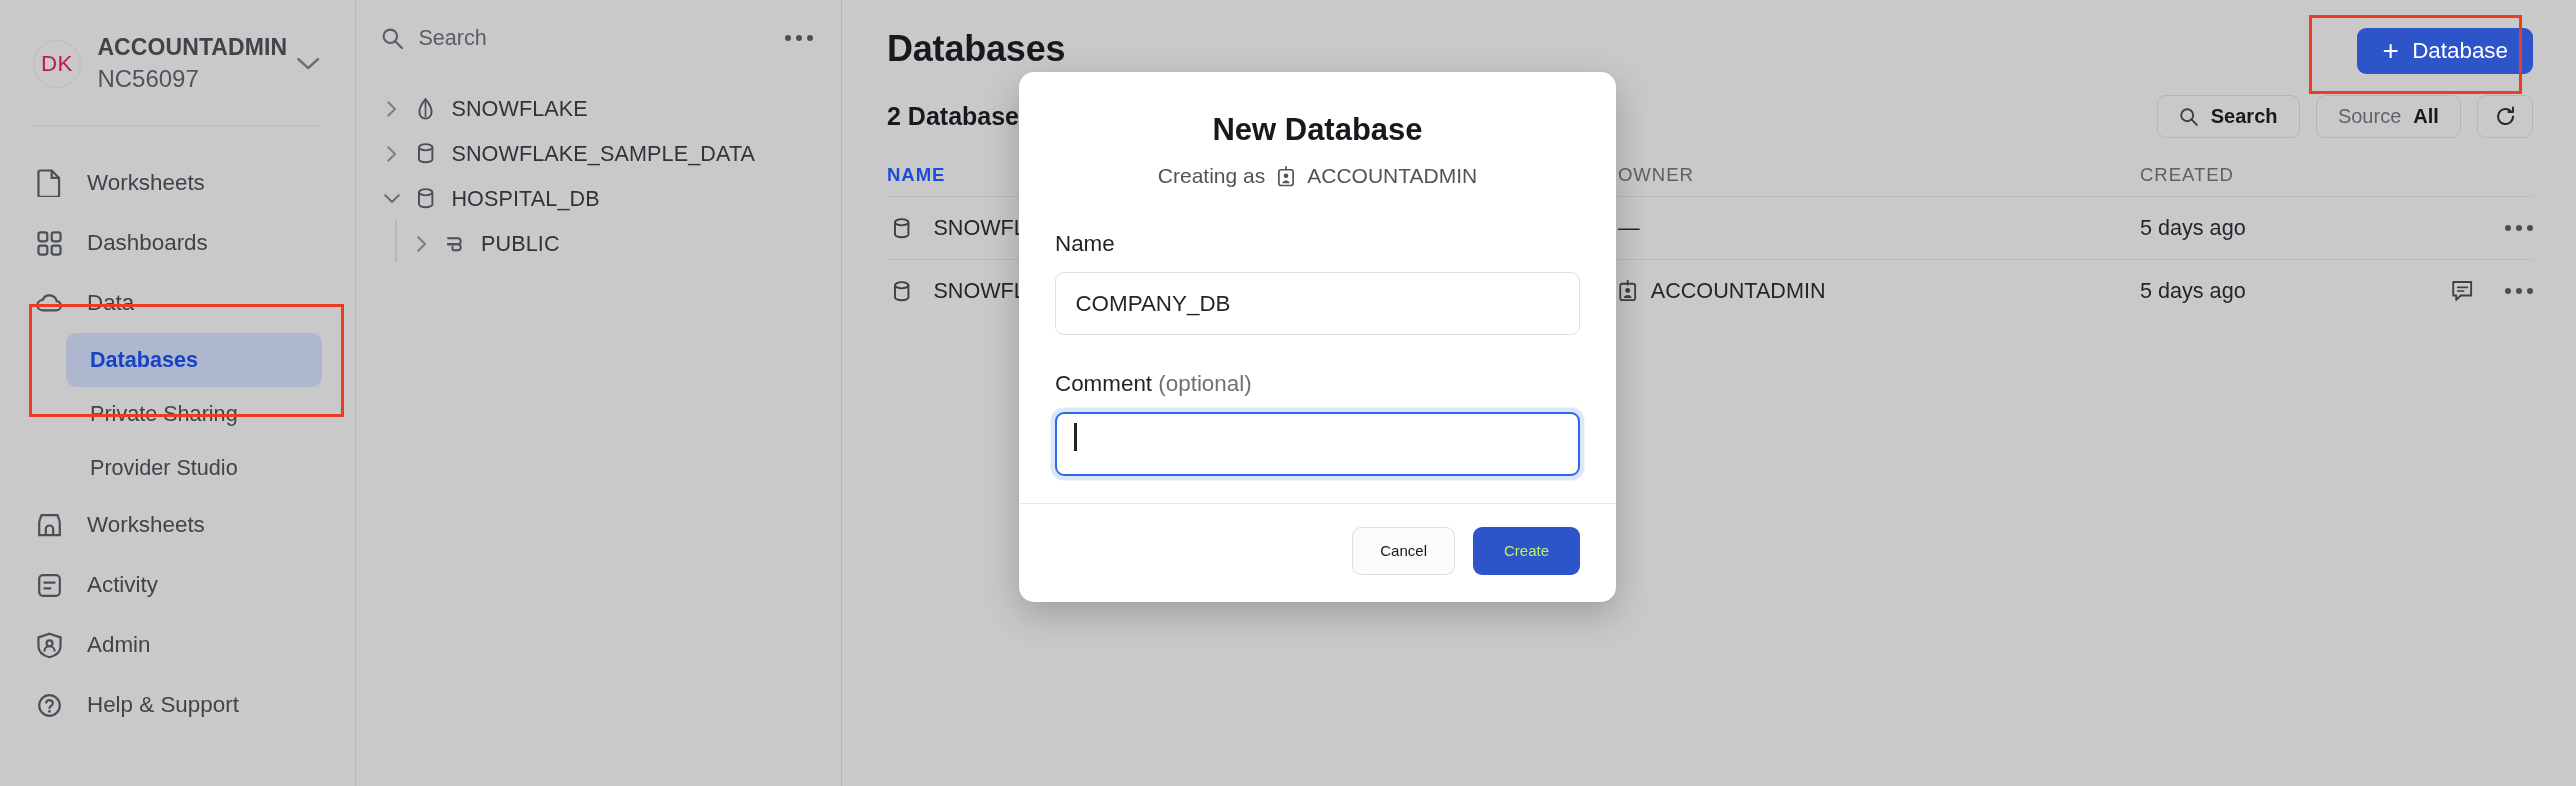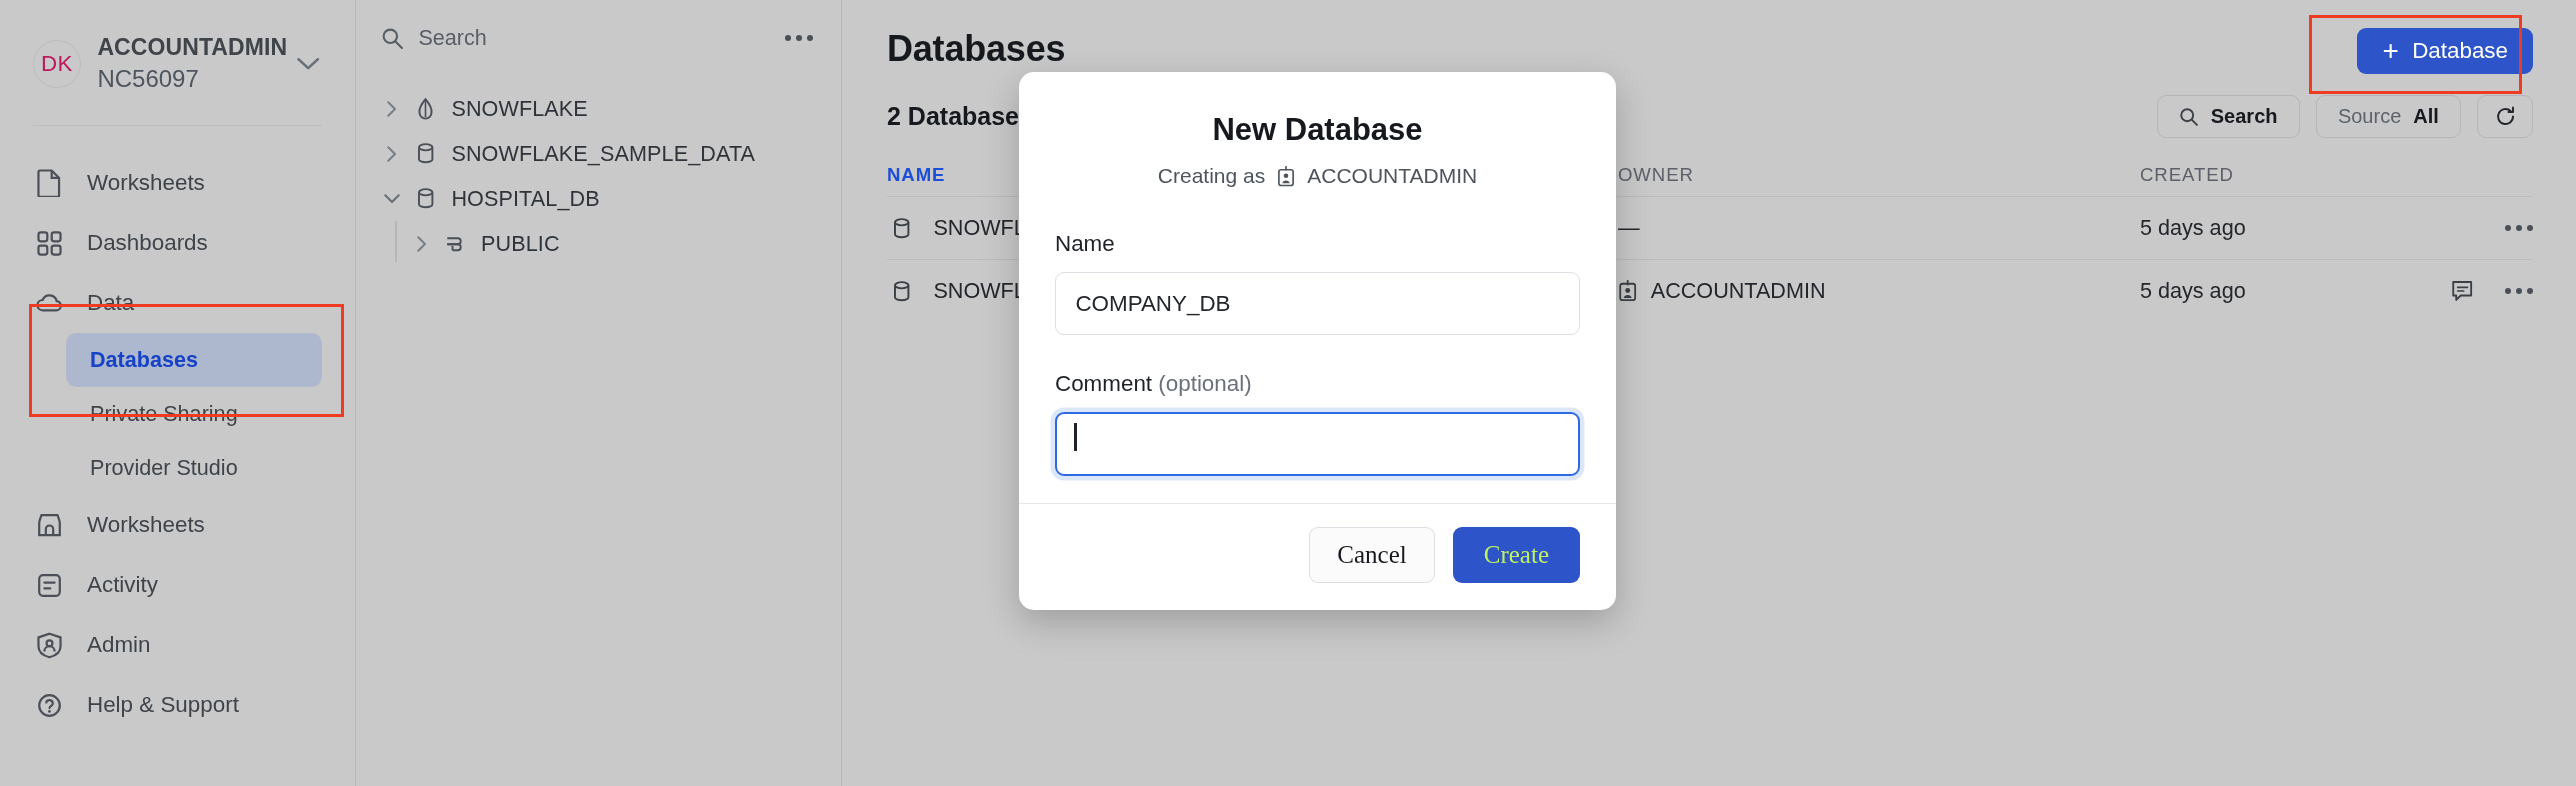--- a/index.html
+++ b/index.html
@@ -178,22 +178,22 @@
   .caret {
     position: absolute; left: 19.4px; top: 50%; transform: translateY(-50%);
     width: 2.2px; height: 28px; background: #1f2328;
   }
   .modal-foot {
     border-top: 1.5px solid #e6e8eb;
     padding: 22.4px 36px 27px 36px;
     display: flex; justify-content: flex-end; gap: 18px;
   }
   .btn {
-    height: 56px; padding: 0 27px; border-radius: 9px;
-    font-size: 25px; font-family: Liberation Serif, serif; cursor: pointer;
+    height: 48px; padding: 0 27px; border-radius: 9px;
+    font-size: 15px; font-family: Liberation Sans, sans-serif; cursor: pointer;
   }
   .btn-cancel { background: #fbfbfc; border: 1.5px solid #dcdfe3; color: #16191d; }
   .btn-create { background: #2d54c8; border: none; color: #bef264; padding: 0 31px; }
 
   svg { display: block; }
 </style>
 </head>
 <body>
 
 <div class="app">

